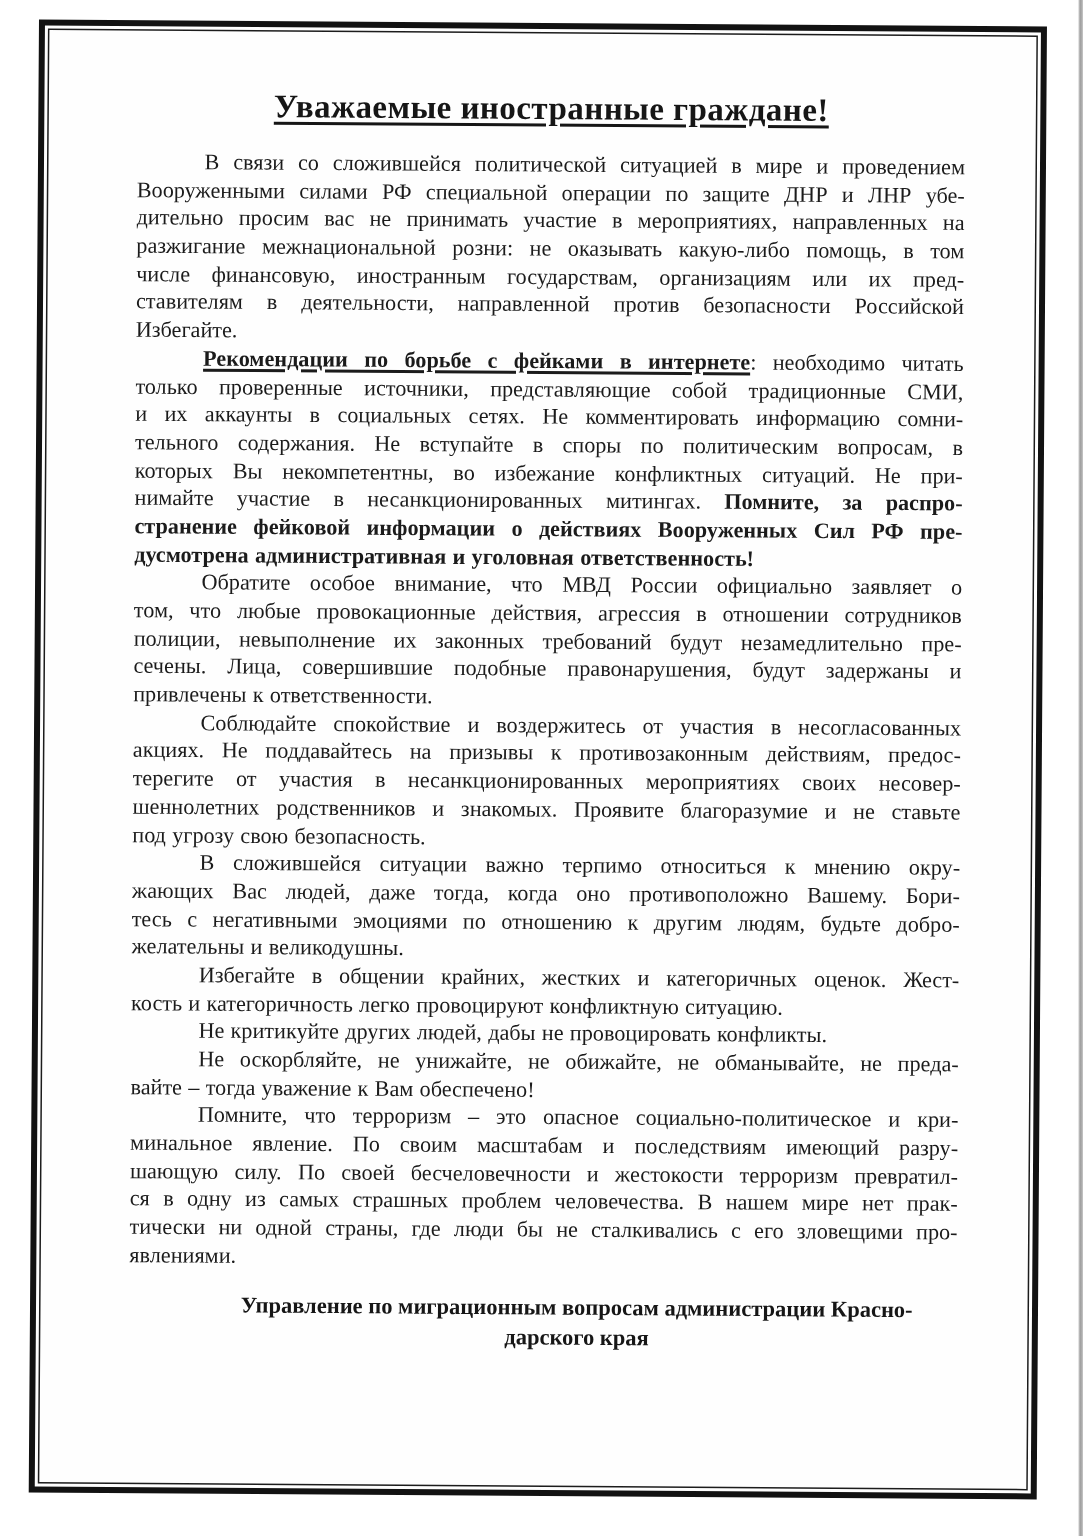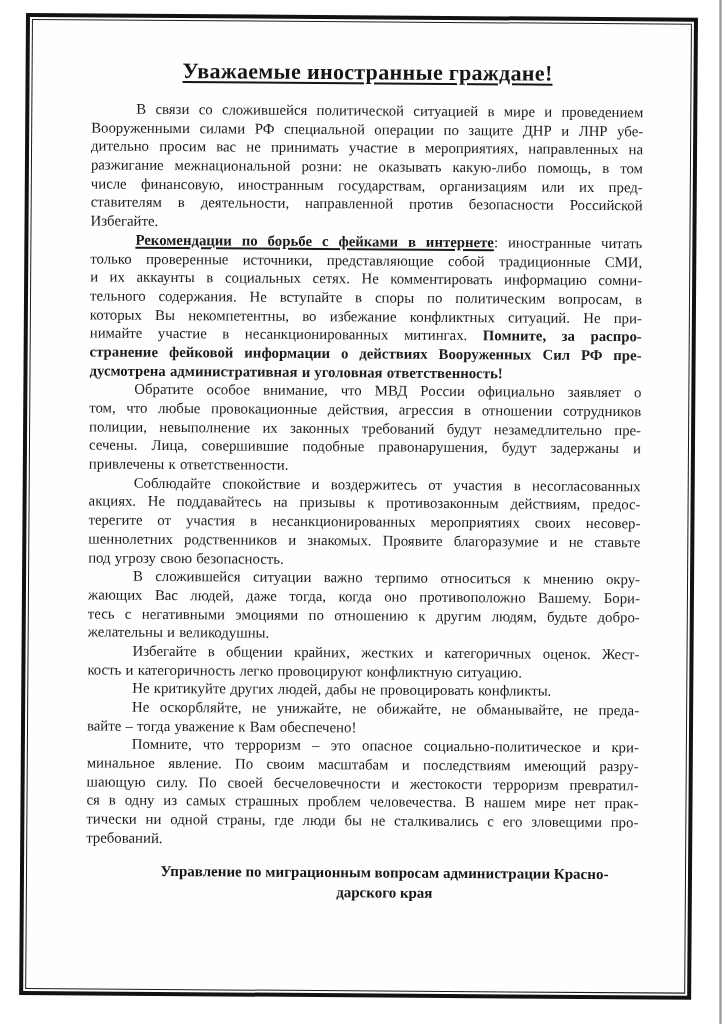--- a/index.html
+++ b/index.html
@@ -106,21 +106,21 @@
       <h1 class="doc-title">Уважаемые иностранные граждане!</h1>
 
       <div class="paragraphs" id="paragraphs">
           <div class="line indent j"><span>В связи со сложившейся политической ситуацией в мире и проведением</span></div>
           <div class="line j"><span>Вооруженными силами РФ специальной операции по защите ДНР и ЛНР убе-</span></div>
           <div class="line j"><span>дительно просим вас не принимать участие в мероприятиях, направленных на</span></div>
           <div class="line j"><span>разжигание межнациональной розни: не оказывать какую-либо помощь, в том</span></div>
           <div class="line j"><span>числе финансовую, иностранным государствам, организациям или их пред-</span></div>
           <div class="line j"><span>ставителям в деятельности, направленной против безопасности Российской</span></div>
           <div class="line"><span>Избегайте.</span></div>
-          <div class="line indent j"><span class="bold ul">Рекомендации по борьбе с фейками в интернете</span><span>: иностранные читать</span></div>
+          <div class="line indent j"><span class="bold ul">Рекомендации по борьбе с фейками в интернете</span><span>: необходимо читать</span></div>
           <div class="line j"><span>только проверенные источники, представляющие собой традиционные СМИ,</span></div>
           <div class="line j"><span>и их аккаунты в социальных сетях. Не комментировать информацию сомни-</span></div>
           <div class="line j"><span>тельного содержания. Не вступайте в споры по политическим вопросам, в</span></div>
           <div class="line j"><span>которых Вы некомпетентны, во избежание конфликтных ситуаций. Не при-</span></div>
           <div class="line j"><span>нимайте участие в несанкционированных митингах. </span><span class="bold">Помните, за распро-</span></div>
           <div class="line j"><span class="bold">странение фейковой информации о действиях Вооруженных Сил РФ пре-</span></div>
           <div class="line"><span class="bold">дусмотрена административная и уголовная ответственность!</span></div>
           <div class="line indent j"><span>Обратите особое внимание, что МВД России официально заявляет о</span></div>
           <div class="line j"><span>том, что любые провокационные действия, агрессия в отношении сотрудников</span></div>
           <div class="line j"><span>полиции, невыполнение их законных требований будут незамедлительно пре-</span></div>
@@ -138,21 +138,21 @@
           <div class="line indent j"><span>Избегайте в общении крайних, жестких и категоричных оценок. Жест-</span></div>
           <div class="line"><span>кость и категоричность легко провоцируют конфликтную ситуацию.</span></div>
           <div class="line indent"><span>Не критикуйте других людей, дабы не провоцировать конфликты.</span></div>
           <div class="line indent j"><span>Не оскорбляйте, не унижайте, не обижайте, не обманывайте, не преда-</span></div>
           <div class="line"><span>вайте – тогда уважение к Вам обеспечено!</span></div>
           <div class="line indent j"><span>Помните, что терроризм – это опасное социально-политическое и кри-</span></div>
           <div class="line j"><span>минальное явление. По своим масштабам и последствиям имеющий разру-</span></div>
           <div class="line j"><span>шающую силу. По своей бесчеловечности и жестокости терроризм превратил-</span></div>
           <div class="line j"><span>ся в одну из самых страшных проблем человечества. В нашем мире нет прак-</span></div>
           <div class="line j"><span>тически ни одной страны, где люди бы не сталкивались с его зловещими про-</span></div>
-          <div class="line"><span>требований.</span></div>
+          <div class="line"><span>явлениями.</span></div>
         </div>
 
       <div class="doc-footer">
         <div>Управление по миграционным вопросам администрации Красно-</div>
         <div>дарского края</div>
       </div>
 
     </div>
   </div>
 </div>

